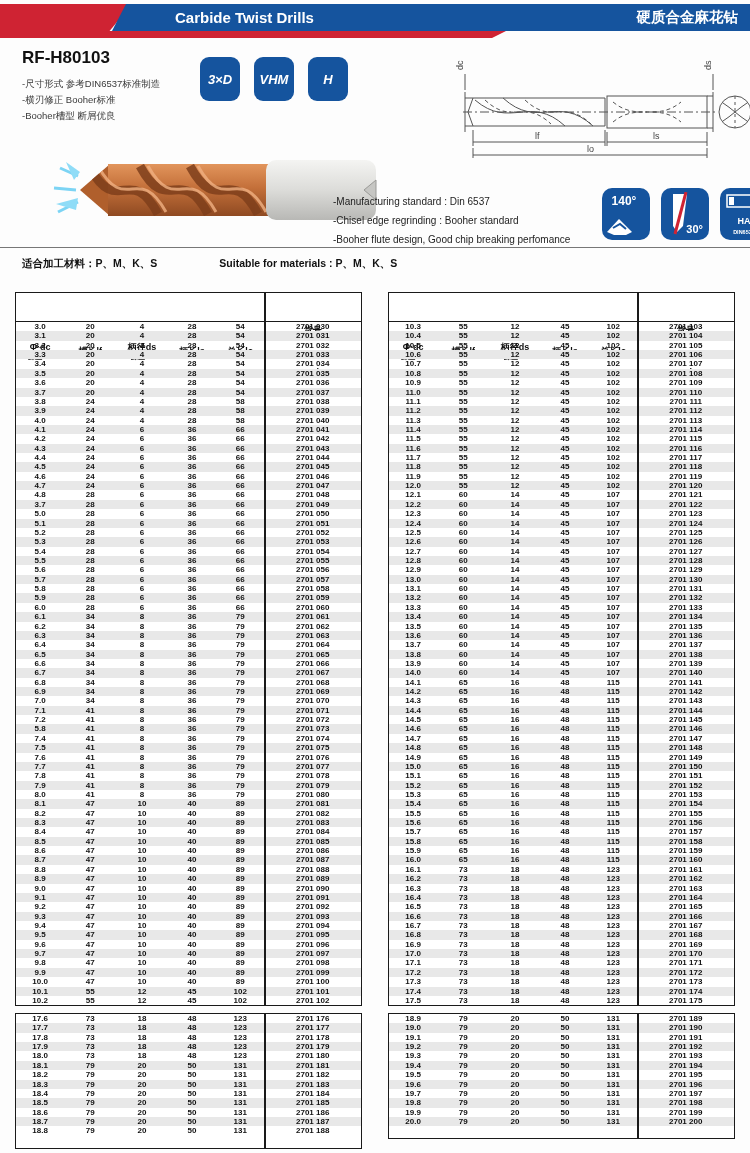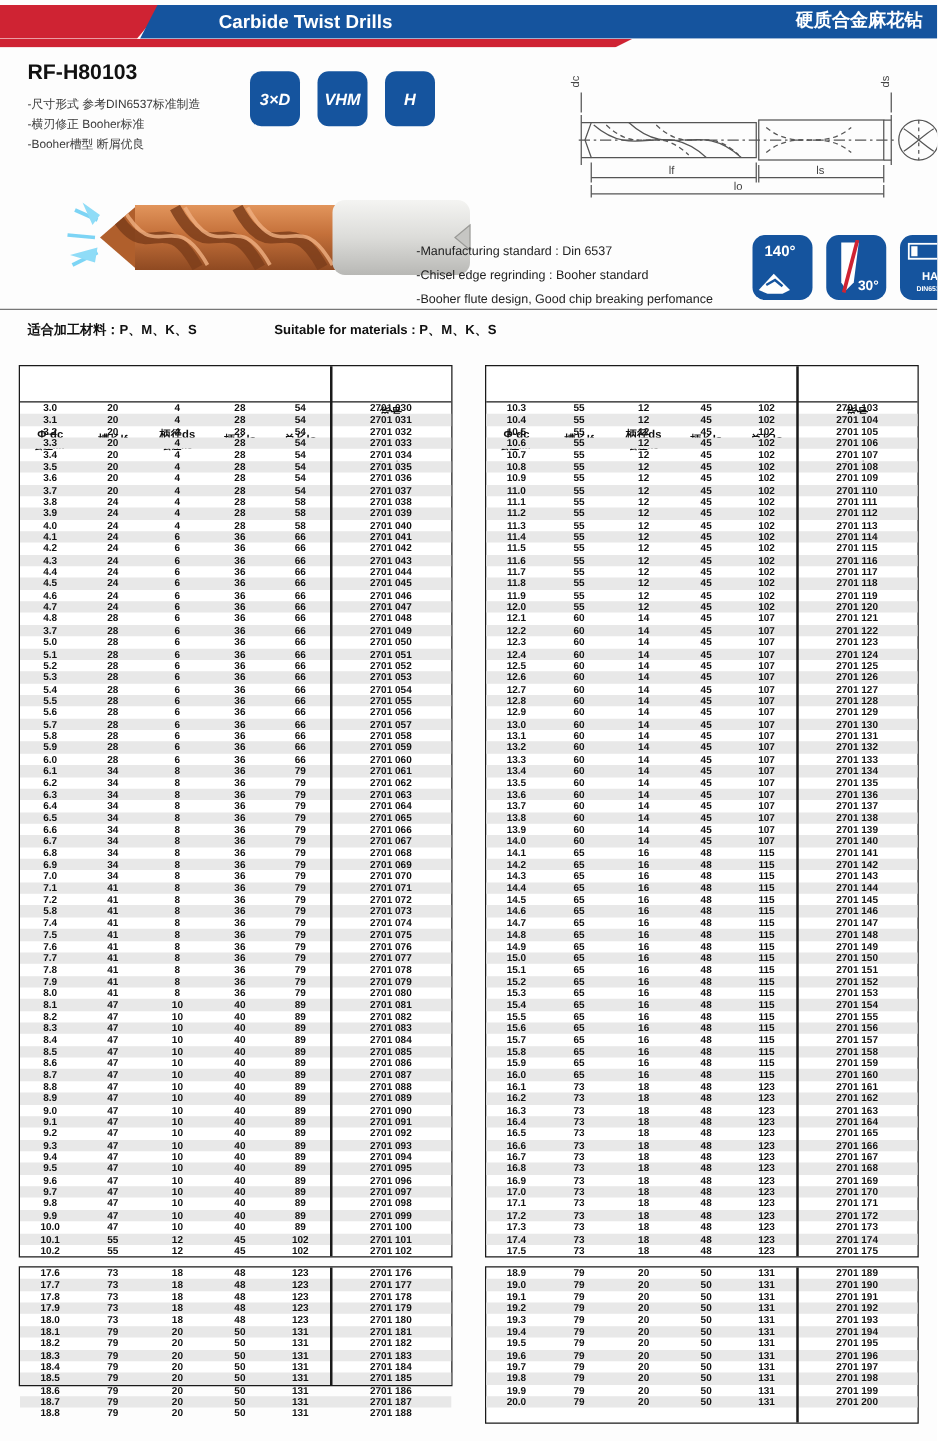--- a/index.html
+++ b/index.html
@@ -29,21 +29,21 @@
   .fb-din{position:absolute;bottom:5px;left:0;right:0;text-align:center;font-size:5.5px;font-weight:bold;}
 
   
   .divider{position:absolute;left:0;top:247px;width:750px;border-top:1.5px solid #777;}
   .materials{position:absolute;left:22px;top:257px;font-size:10.5px;font-weight:bold;color:#111;display:flex;gap:62px;}
 
   
   .tbl{position:absolute;background:#fff;border:1.5px solid #1a1a1a;box-sizing:border-box;}
   .tbl-tl{left:15px;top:292px;width:347px;height:714px;}
   .tbl-tr{left:388px;top:292px;width:347px;height:714px;}
-  .tbl-bl{left:15px;top:1013px;width:347px;height:96px;}
+  .tbl-bl{left:15px;top:1013px;width:347px;height:136px;}
   .tbl-br{left:388px;top:1013px;width:347px;height:126px;}
   .thead{display:grid;grid-template-columns:14% 15% 15% 14% 14% 28%;height:28px;border-bottom:1.5px solid #1a1a1a;align-items:center;text-align:center;font-weight:bold;color:#111;}
   .th-main{font-size:9px;line-height:10px;margin-top:32px;}
   .th-sub{font-size:7.5px;line-height:9px;}
   .tbody{position:relative;}
   .trow{display:grid;grid-template-columns:14% 15% 15% 14% 14% 28%;height:9.36px;line-height:9.36px;text-align:center;font-size:8px;font-weight:bold;color:#111;}
   .trow:nth-child(even){background:#e8e8e8;}
   .code-sep{position:absolute;left:72%;top:0;bottom:0;width:2px;background:#1a1a1a;}
   .tc{overflow:hidden;}
 </style>

